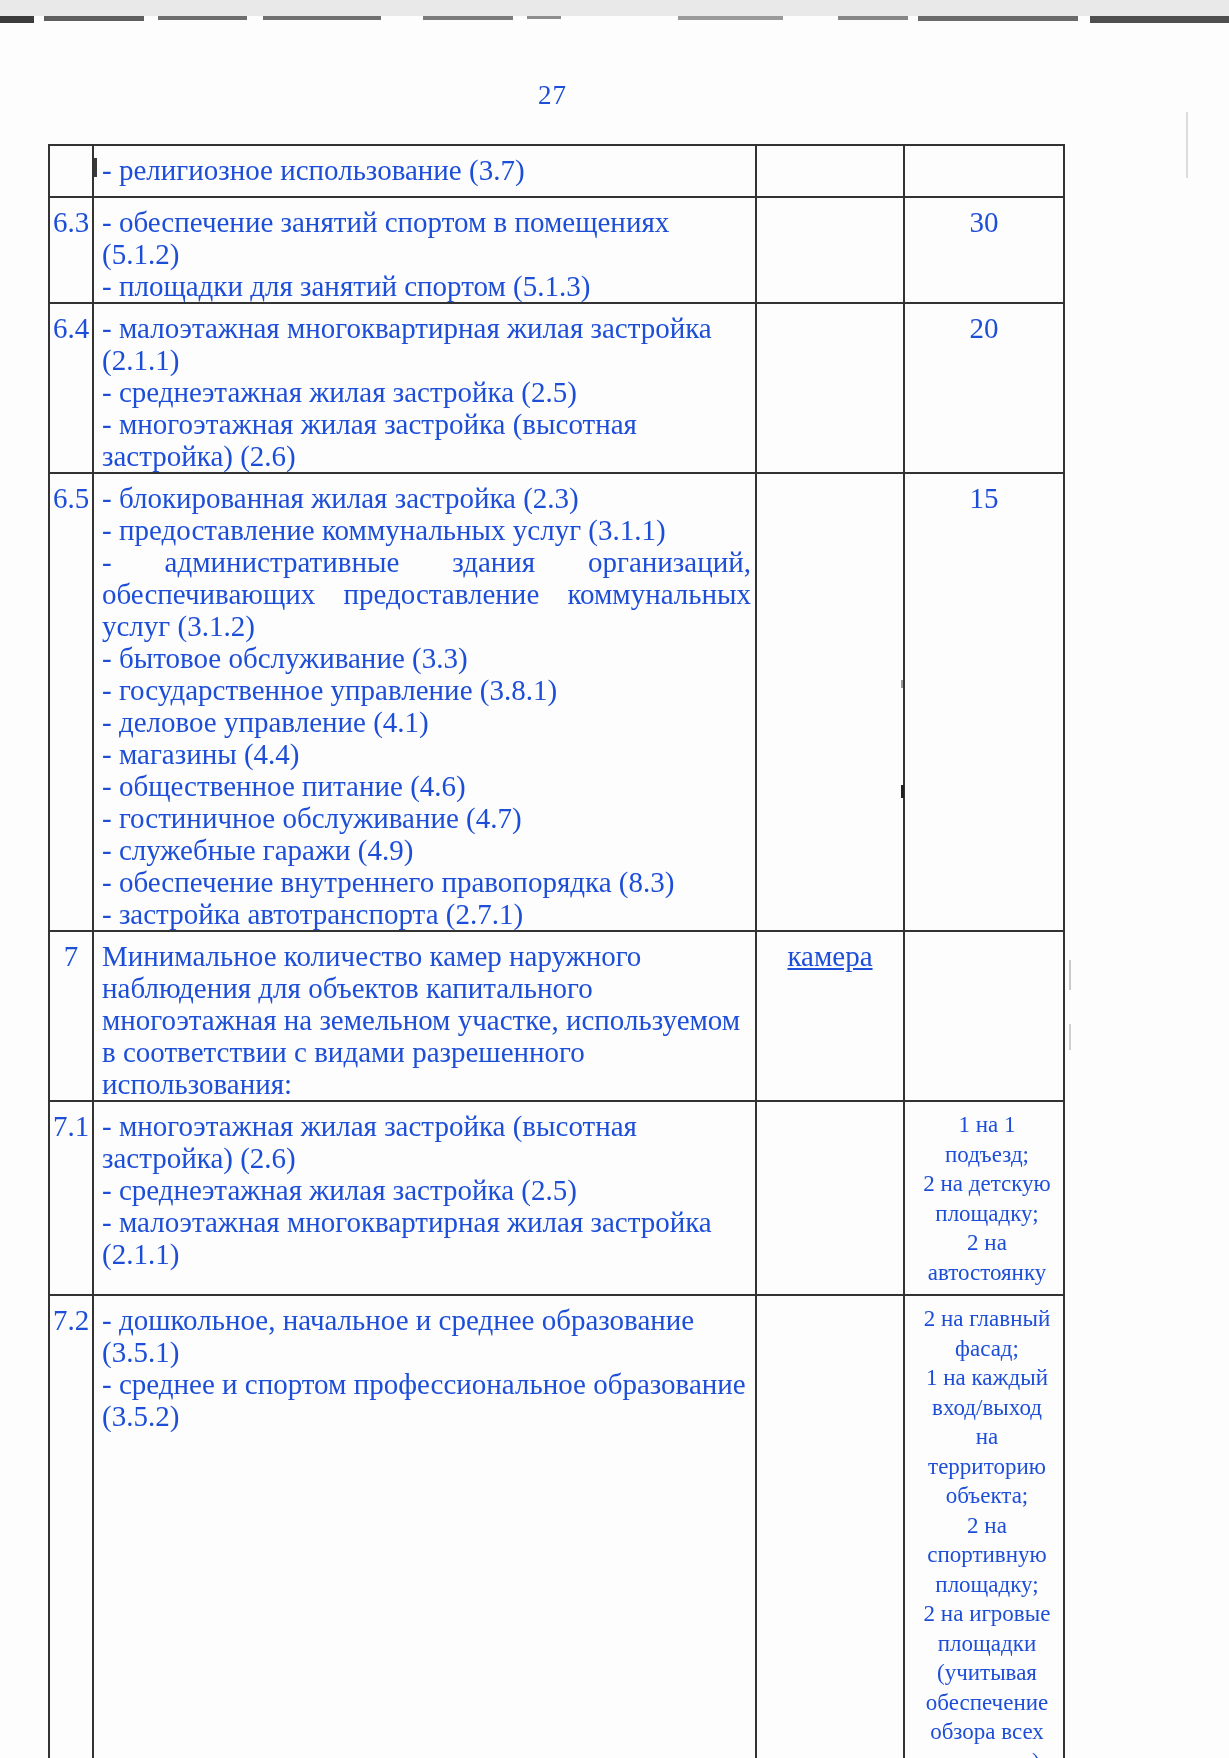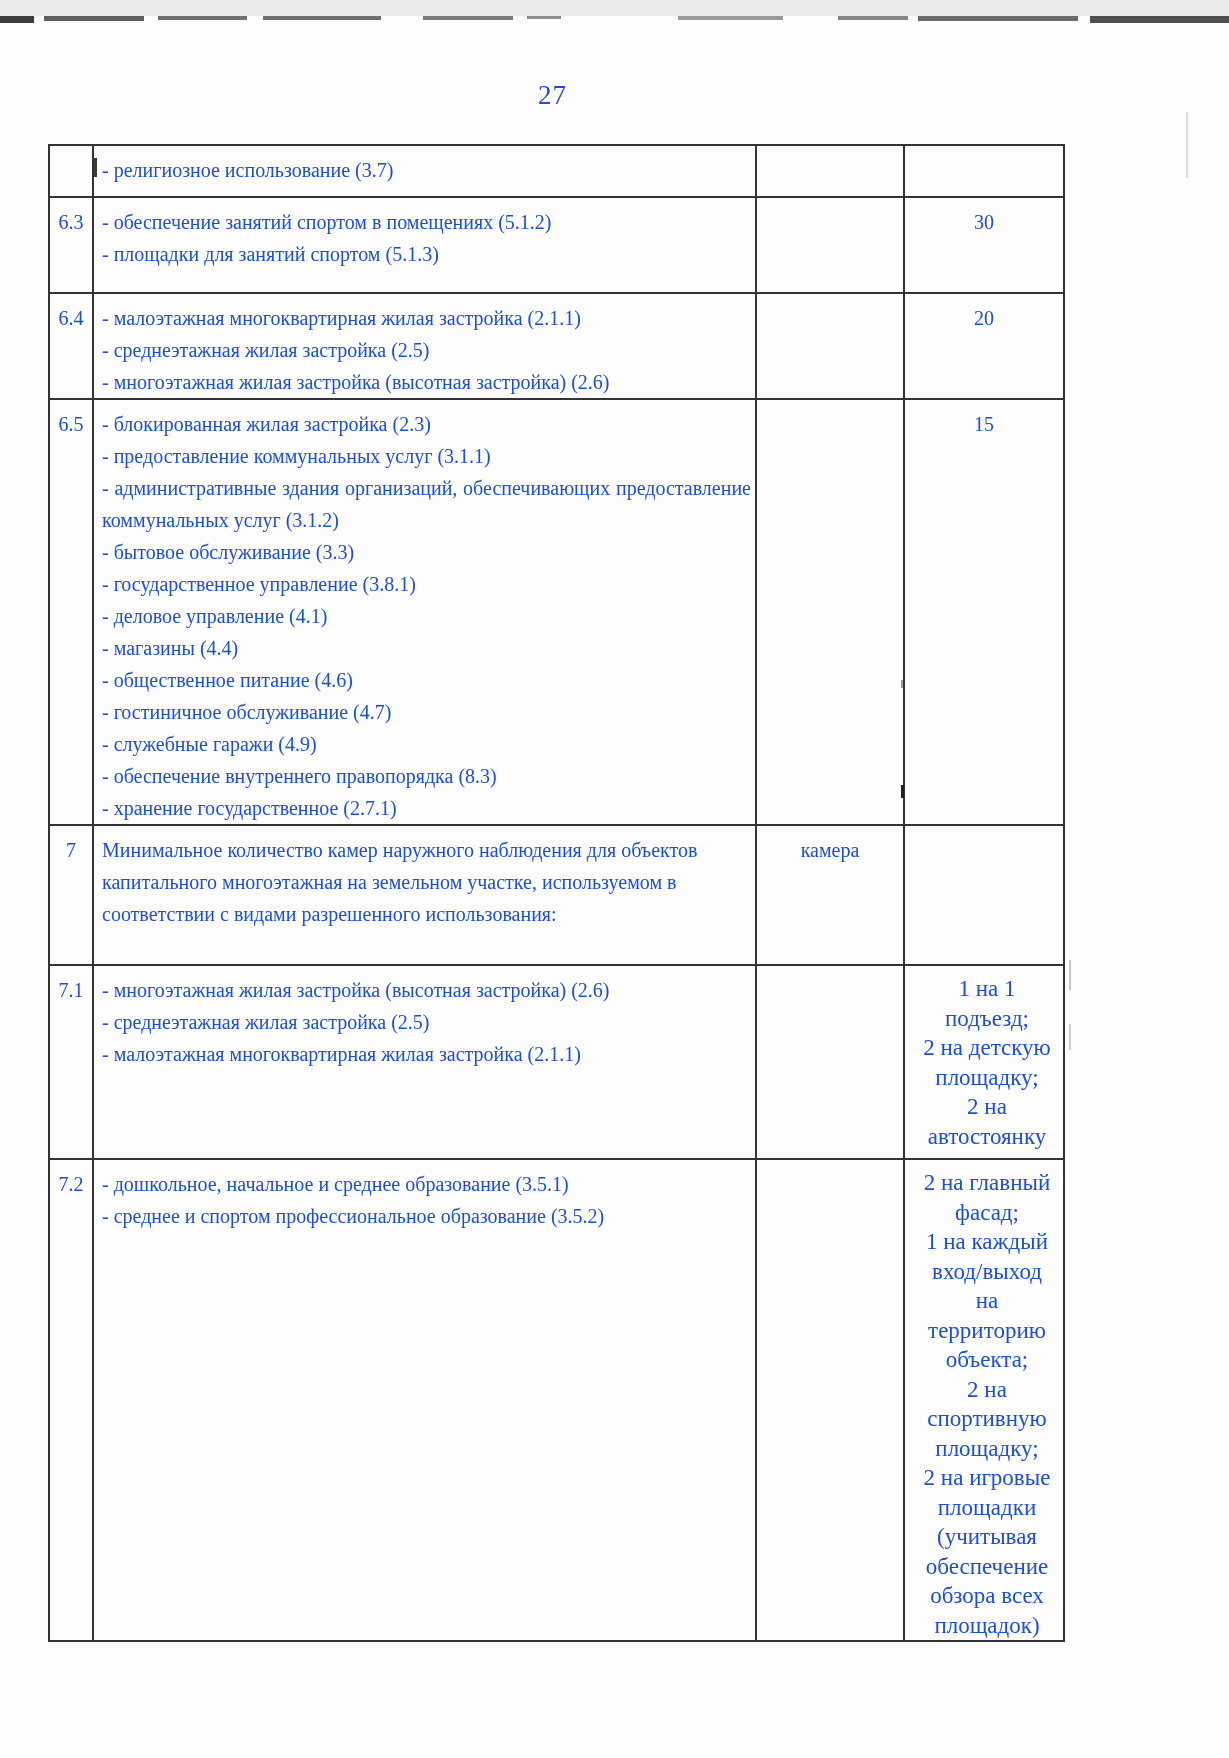--- a/index.html
+++ b/index.html
@@ -26,40 +26,40 @@
     position: absolute;
     left: 48px;
     top: 128px;
     width: 1015px;
     border-collapse: collapse;
     table-layout: fixed;
   }
   .doc-table td {
     border: 2px solid #333;
     vertical-align: top;
-    font-size: 20px;
+    font-size: 29px;
     line-height: 32px;
     overflow: hidden;
   }
   col.c-num  { width: 44px; }
   col.c-desc { width: 663px; }
   col.c-unit { width: 148px; }
   col.c-val  { width: 160px; }
 
   tr.r0 { height: 52px; }
   tr.r1 { height: 96px; }
   tr.r2 { height: 106px; }
   tr.r3 { height: 425px; }
   tr.r4 { height: 140px; }
   tr.r5 { height: 194px; }
   tr.r6 { height: 481px; }
 
   td.num  { text-align: center; padding-top: 8px; }
   td.desc { padding: 8px 4px 0 8px; }
-  td.unit { text-align: center; padding-top: 8px; }
+  td.unit { text-align: center; padding-top: 8px; text-decoration: underline; }
   td.val  { text-align: center; padding-top: 8px; }
 
   .desc-item { margin: 0; }
   
   tr.r3 td.desc .desc-item:nth-child(3) { text-align: justify; text-align-last: left; }
 
   tr.r5 td.val, tr.r6 td.val {
     text-align: center;
     padding: 8px 4px 0 10px;
     font-size: 23px;
@@ -120,21 +120,21 @@
             <div class="desc-item">- предоставление коммунальных услуг (3.1.1)</div>
             <div class="desc-item">- административные здания организаций, обеспечивающих предоставление коммунальных услуг (3.1.2)</div>
             <div class="desc-item">- бытовое обслуживание (3.3)</div>
             <div class="desc-item">- государственное управление (3.8.1)</div>
             <div class="desc-item">- деловое управление (4.1)</div>
             <div class="desc-item">- магазины (4.4)</div>
             <div class="desc-item">- общественное питание (4.6)</div>
             <div class="desc-item">- гостиничное обслуживание (4.7)</div>
             <div class="desc-item">- служебные гаражи (4.9)</div>
             <div class="desc-item">- обеспечение внутреннего правопорядка (8.3)</div>
-            <div class="desc-item">- хранение государственное (2.7.1)</div>
+            <div class="desc-item">- застройка автотранспорта (2.7.1)</div>
           </td>
         <td class="unit"></td>
         <td class="val">15</td>
       </tr>
       <tr class="r4">
         <td class="num">7</td>
         <td class="desc">
             <div class="desc-item">Минимальное количество камер наружного наблюдения для объектов капитального многоэтажная на земельном участке, используемом в соответствии с видами разрешенного использования:</div>
           </td>
         <td class="unit">камера</td>

